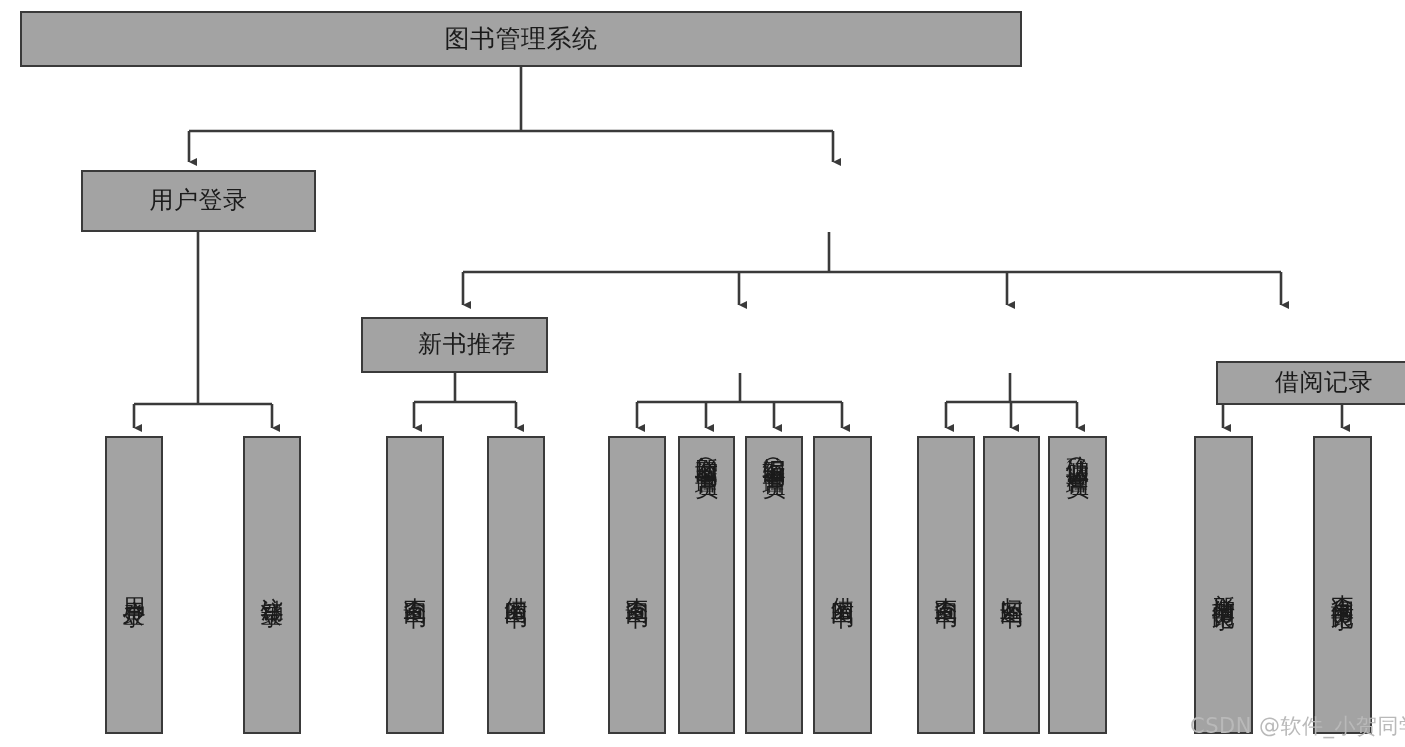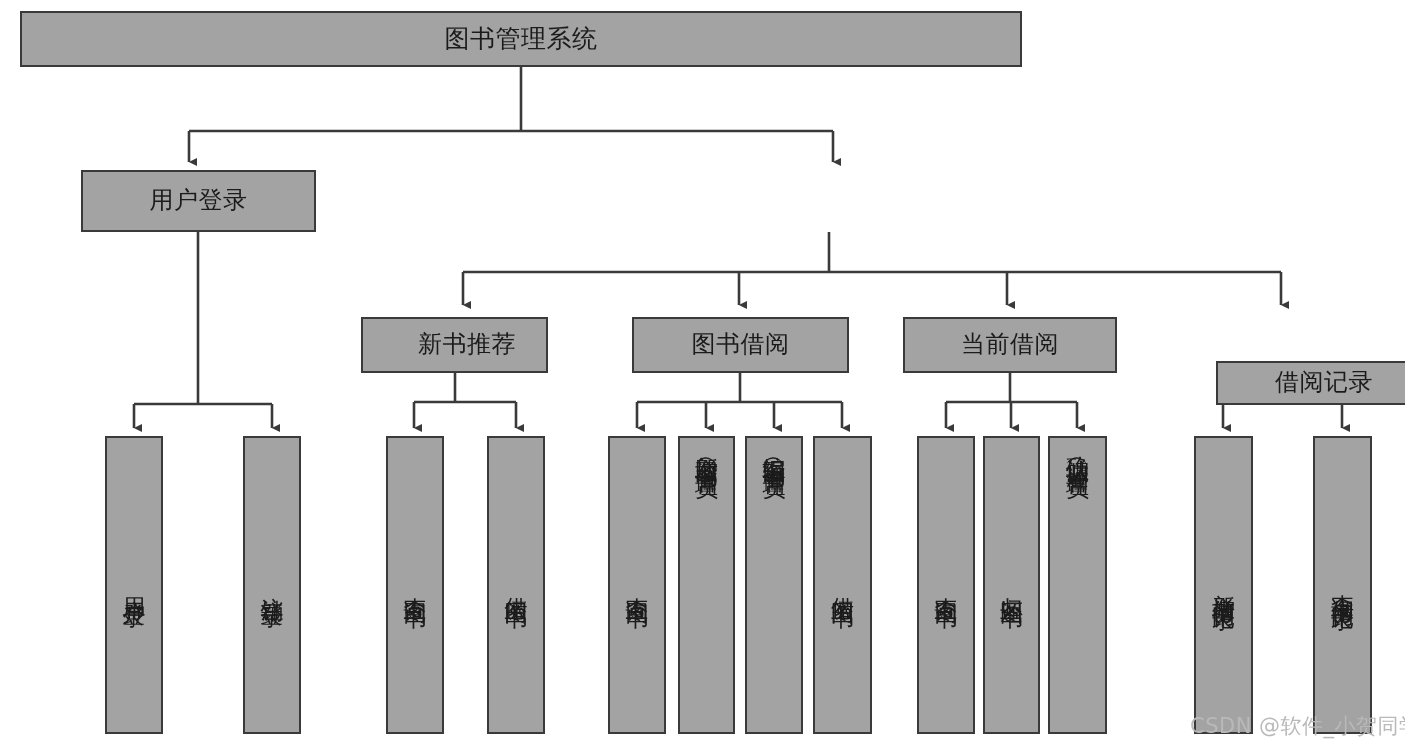--- a/index.html
+++ b/index.html
@@ -136,26 +136,20 @@
     <span class="node-label">图书管理系统</span>
   </div>
 
   <div class="node horiz" style="left:81px; top:170px; width:235px; height:62px;">
     <span class="node-label">用户登录</span>
   </div>
 
   <div class="node horiz" style="left:361px; top:317px; width:187px; height:56px;padding-left:25px;">
     <span class="node-label">新书推荐</span>
   </div>
-  <div class="node horiz" style="left:632px; top:317px; width:217px; height:56px;">
-    <span class="node-label">图书借阅</span>
-  </div>
-  <div class="node horiz" style="left:903px; top:317px; width:214px; height:56px;">
-    <span class="node-label">当前借阅</span>
-  </div>
   <div class="node horiz" style="left:1216px; top:317px; width:216px; height:44px;margin-top:44px;">
     <span class="node-label">借阅记录</span>
   </div>
 
   <div class="node vert centered" style="left:105px; top:436px; width:58px; height:298px;">
     <span class="node-label">用户登录</span>
   </div>
   <div class="node vert centered" style="left:243px; top:436px; width:58px; height:298px;">
     <span class="node-label">注销登录</span>
   </div>

